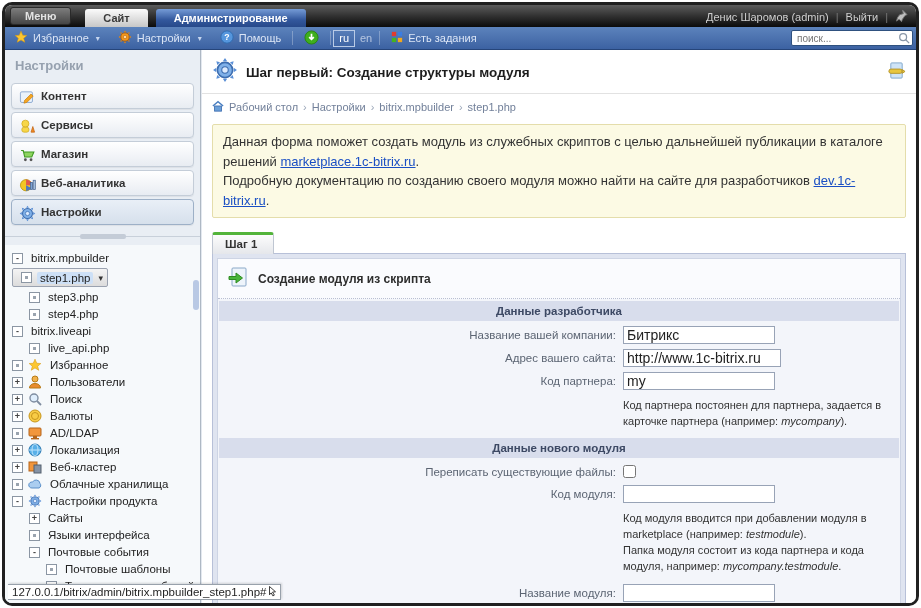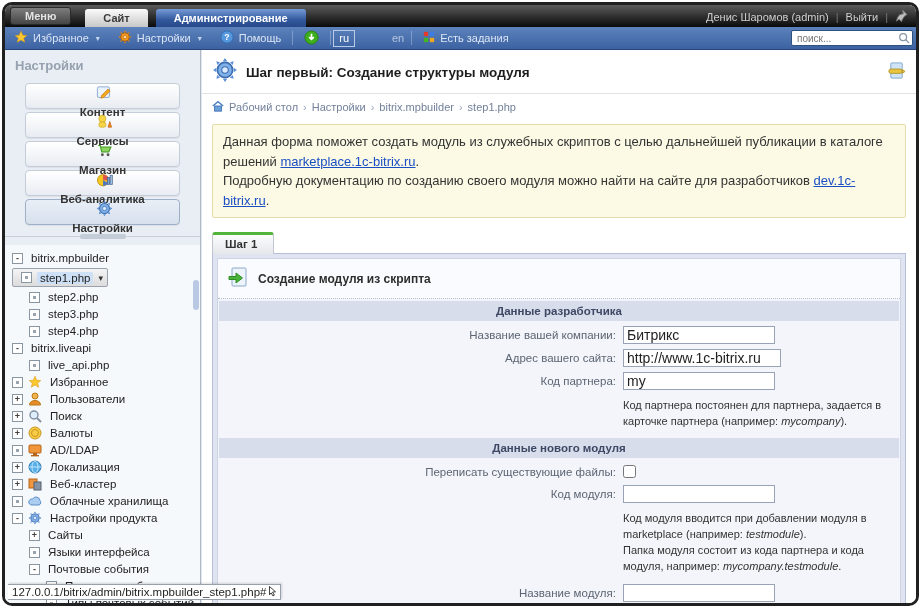--- a/index.html
+++ b/index.html
@@ -16,35 +16,35 @@
   .tb-right { display:flex; align-items:center; gap:7px; padding:0 8px 3px 0; color:#cfcfcf; }
   .tb-right .lnk { cursor:pointer; }
   .tb-sep { color:#777; }
 
   
   .toolbar { height:23px; flex:0 0 23px; background:linear-gradient(#5c83bc,#3c62a2); display:flex; align-items:center; color:#dce6f6; font-size:11px; border-bottom:1px solid #26457a; }
   .tool-item { display:flex; align-items:center; gap:5px; padding:0 9px; height:100%; cursor:pointer; white-space:nowrap; }
   .caret::after { content:"▾"; font-size:8px; color:#c6d6ef; margin-left:2px; }
   .tool-sep { width:1px; height:14px; background:rgba(255,255,255,.28); margin:0 2px; }
   .lang-ru { border:1px solid #b9cbe6; padding:0 5px; color:#fff; line-height:15px; cursor:pointer; }
-  .lang-en { color:#b6c6e1; padding:0 5px; cursor:pointer;margin-left:32px; }
+  .lang-en { color:#b6c6e1; padding:0 5px; cursor:pointer; }
   .toolbar .spacer { flex:1; }
   .search-wrap { position:relative; margin-right:3px; }
   .search-wrap input { width:122px; height:16px; border:1px solid #2f517f; border-radius:2px; font-size:10px; padding:0 16px 0 5px; color:#555; background:#fff; }
   .search-wrap svg { position:absolute; right:3px; top:2px; }
 
   
   .main { flex:1; display:flex; overflow:hidden; }
   .sidebar { width:196px; flex:0 0 196px; background:#e9eef4; border-right:1px solid #aeb8c4; position:relative; display:flex; flex-direction:column; overflow:hidden; }
   .content { flex:1; background:#fff; border-left:1px solid #e3e8ef; position:relative; overflow:hidden; display:flex; flex-direction:column; }
 
   
   .sb-title { color:#96a1af; font-weight:bold; font-size:13px; padding:8px 10px 5px; }
   .sb-menu { padding:2px 6px 4px; }
-  .sb-btn { display:flex; align-items:center; gap:8px; height:26px; margin:3px 14px; padding:0 7px; background:linear-gradient(#ffffff,#e8ecf2); border:1px solid #c4cdd8; border-radius:4px; font-size:11.5px; font-weight:bold; color:#333; cursor:pointer; box-shadow:0 1px 1px rgba(0,0,0,.06);flex-direction:column; }
+  .sb-btn { display:flex; align-items:center; gap:8px; height:26px; margin:3px 0; padding:0 7px; background:linear-gradient(#ffffff,#e8ecf2); border:1px solid #c4cdd8; border-radius:4px; font-size:11.5px; font-weight:bold; color:#333; cursor:pointer; box-shadow:0 1px 1px rgba(0,0,0,.06); }
   .sb-btn.active { background:linear-gradient(#e9eff7,#d6e0ec); border-color:#9db0c7; }
   .sb-split { border-top:1px solid #c8d0da; margin:4px 0 2px; position:relative; height:7px; }
   .sb-grip { position:absolute; left:50%; top:-3px; transform:translateX(-50%); width:46px; height:5px; background:#c4ccd7; border-radius:2px; cursor:row-resize; }
   .tree { flex:1; background:#f6f9fb; padding:4px 10px 2px 7px; overflow:hidden; font-size:11.5px; color:#222; }
   .ti { display:flex; align-items:center; gap:5px; height:16px; margin:1px 0; cursor:pointer; white-space:nowrap; }
   .ti .lbl { padding:0 3px; border-radius:2px; }
   .ti.sel .lbl { background:#cde0f6; }
   .lvl1 { padding-left:17px; } .lvl2 { padding-left:34px; }
   .tg { width:11px; height:11px; flex:0 0 11px; border:1px solid #8b96a3; background:#fff; font-size:9px; line-height:9px; text-align:center; color:#444; font-weight:bold; position:relative; cursor:pointer; }
   .tg.plus::before { content:"+"; } .tg.minus::before { content:"-"; }
@@ -211,24 +211,20 @@
         <div class="ti">
             <span class="tg minus"></span>
             <span class="lbl">bitrix.mpbuilder</span>
           </div>
         <div class="ti lvl1 sel">
             <span class="tg dot"></span>
             <span class="lbl">step1.php</span>
           </div>
         <div class="ti lvl1">
             <span class="tg dot"></span>
-            <span class="lbl">step2.php</span>
-          </div>
-        <div class="ti lvl1">
-            <span class="tg dot"></span>
             <span class="lbl">step3.php</span>
           </div>
         <div class="ti lvl1">
             <span class="tg dot"></span>
             <span class="lbl">step4.php</span>
           </div>
         <div class="ti">
             <span class="tg minus"></span>
             <span class="lbl">bitrix.liveapi</span>
           </div>

